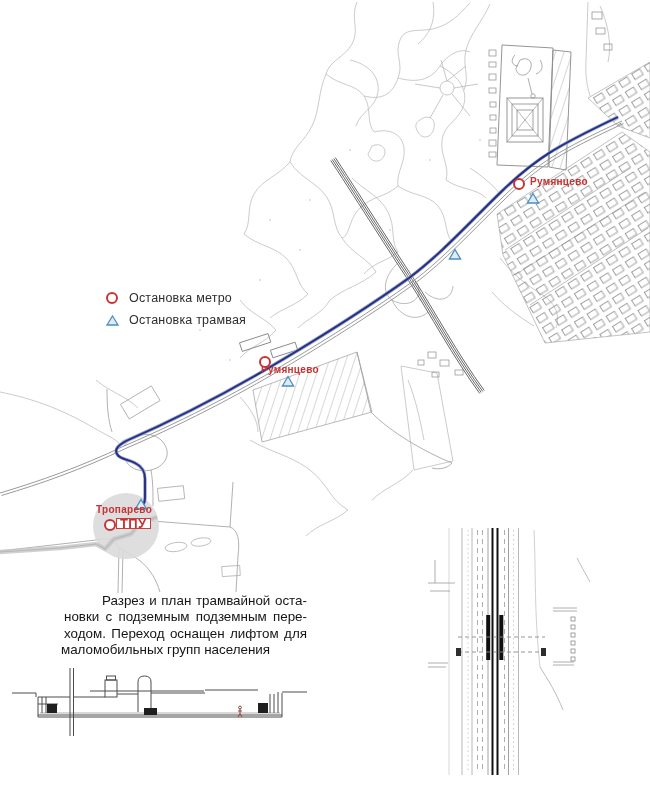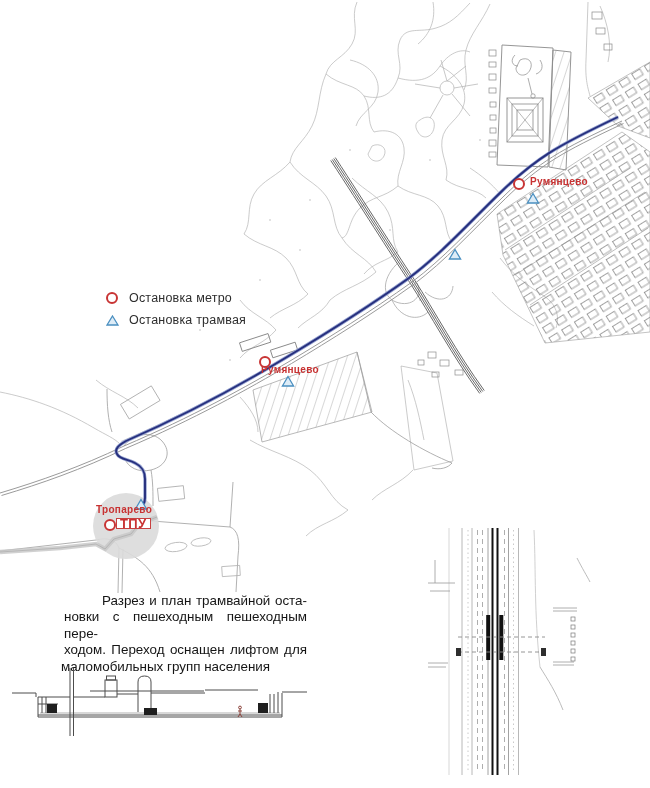--- a/index.html
+++ b/index.html
@@ -230,21 +230,21 @@
       <svg width="13" height="11" viewBox="0 0 13 11">
           <path d="M6.5,1 L12,10 L1,10 Z" fill="#ddecf7" stroke="#4a8fc0" stroke-width="1.3"></path>
         </svg>
     </span>
     <span class="legend-label">Остановка трамвая</span>
   </div>
 </div>
 
 <div class="caption">
   <div class="jline l1">Разрез и план трамвайной оста-</div>
-  <div class="jline">новки с пешеходным пешеходным пере-</div>
+  <div class="jline">новки с подземным подземным пере-</div>
   <div class="jline">ходом. Переход оснащен лифтом для</div>
   <div class="last">маломобильных групп населения</div>
 </div>
 
 <svg class="abs" style="left:10px;top:666px" width="300" height="90" viewBox="0 0 300 90">
   <g stroke="#4c4c4c" stroke-width="1" fill="none">
 
     <path d="M2,27 H26 M26,27 V31"></path>
     <path d="M28,31 H60 M63.5,31 H95 M107,28 H128 M141,27 H195 M195,24 H248"></path>
     <path d="M80,25 H194"></path>

